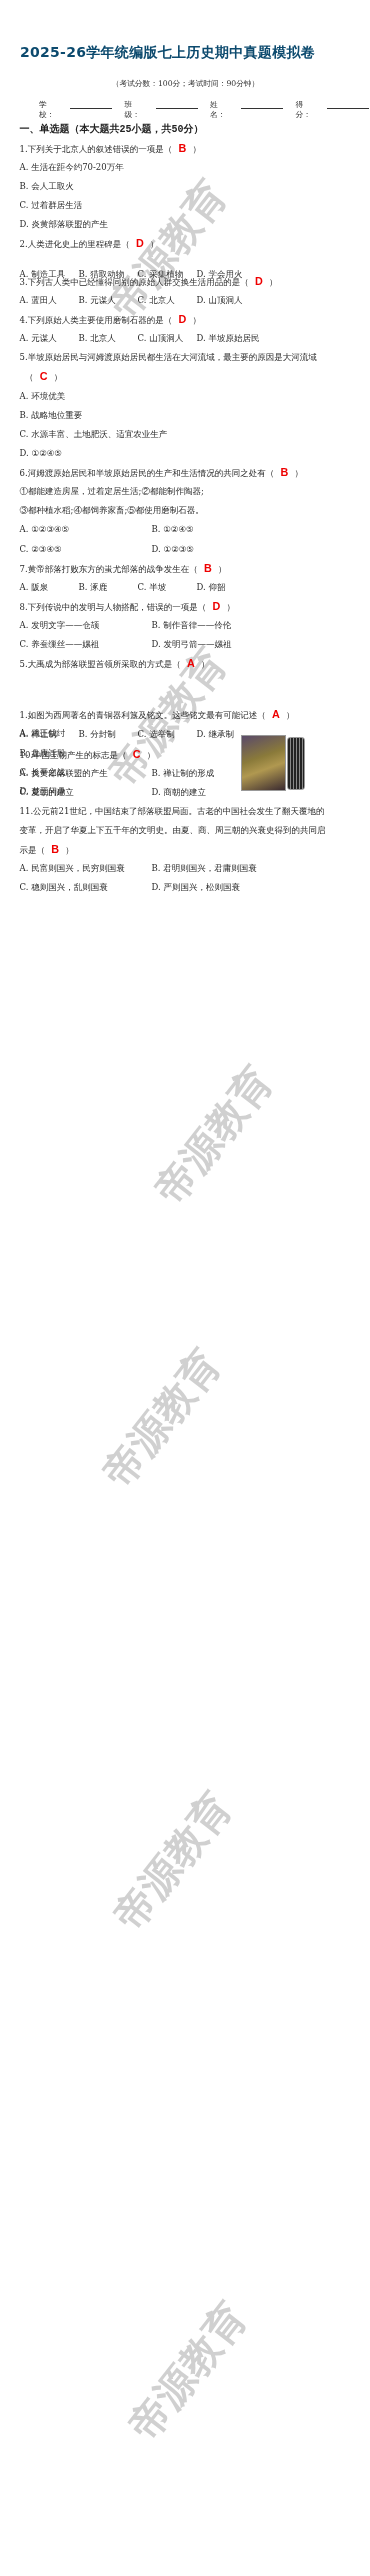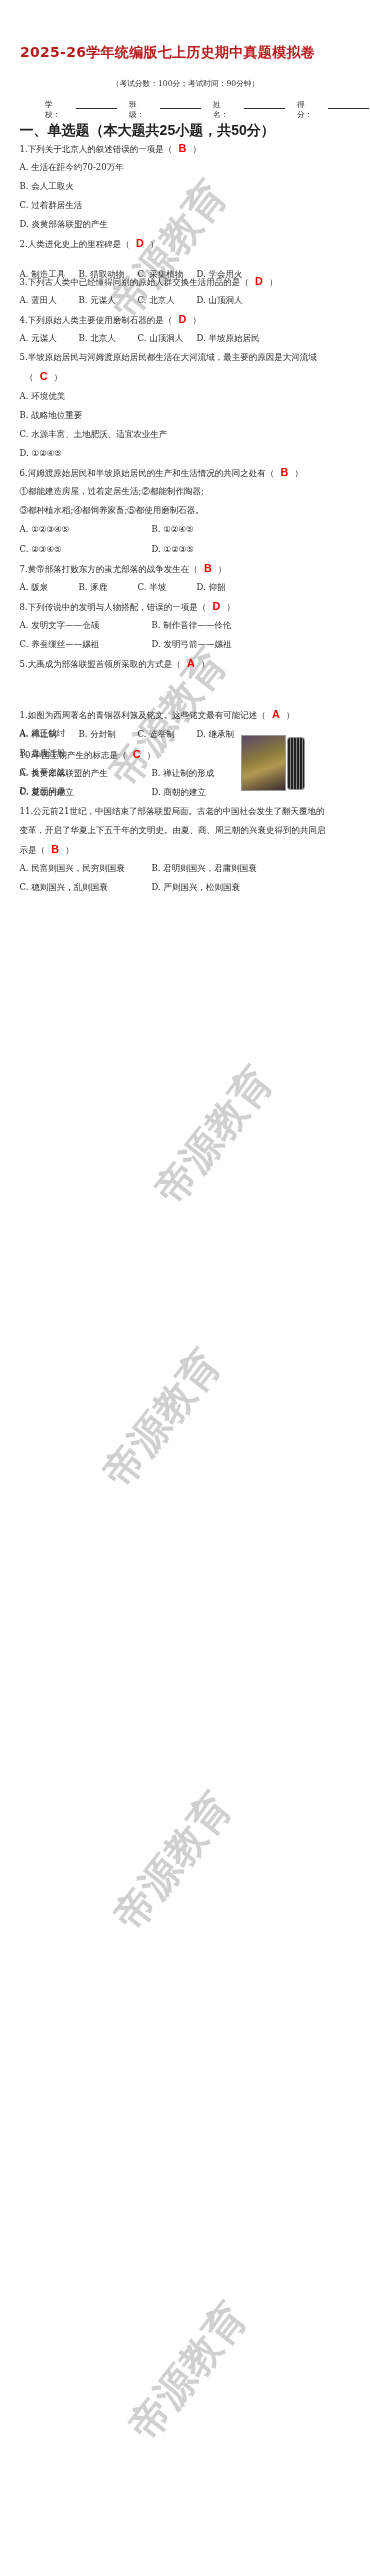--- a/index.html
+++ b/index.html
@@ -1,23 +1,23 @@
 <!DOCTYPE html>
 <html style="font-size:8.2px"><head>
 <meta charset="utf-8">
 <style>
 *{box-sizing:border-box;margin:0;padding:0}
 body{width:371px;height:2623px;background:#fff;font-family:"DejaVu Serif","Liberation Serif",serif;color:#222;position:relative;overflow:hidden}
 .page{position:relative;width:371px;height:2623px}
-.title{position:absolute;left:0;width:335px;top:44px;text-align:center;font-family:"DejaVu Sans","Liberation Sans",sans-serif;font-weight:bold;font-size:14px;color:#b91c1c;letter-spacing:0.3px}
+.title{position:absolute;left:0;width:335px;top:44px;text-align:center;font-family:"DejaVu Sans","Liberation Sans",sans-serif;font-weight:bold;font-size:14px;color:#0c4a6e;letter-spacing:0.3px}
 .sub{position:absolute;left:0;width:371px;top:79px;text-align:center;font-size:7.7px;color:#333}
-.info{position:absolute;left:45px;top:100px;font-size:7.7px;color:#333;display:flex;gap:10px}
+.info{position:absolute;left:39px;top:100px;font-size:7.7px;color:#333;display:flex;gap:10px}
 .info .blank{display:inline-block;width:46px;border-bottom:0.5px solid #333;height:9.3px;margin-right:2.1px}
 .line{position:absolute;left:19.6px;font-size:8.5px;line-height:12.4px;white-space:nowrap;color:#2a2a2a}
-.sec{font-family:Liberation Sans, sans-serif;font-weight:bold;font-size:14px;color:#222}
+.sec{font-family:Liberation Mono, monospace;font-weight:bold;font-size:10px;color:#222}
 .ans{color:#e00;font-family:"Liberation Sans","DejaVu Sans",sans-serif;font-weight:bold;font-size:10.8px;margin:0 6.2px}
 .opt{display:inline-block}
 .w4 .opt{width:59px}
 .w2 .opt{width:132px}
 .img{position:absolute;border:0.5px solid #999}
 .wm{position:absolute;font-family:"DejaVu Sans",sans-serif;font-size:40px;color:rgba(150,150,150,0.45);transform:rotate(-52deg);white-space:nowrap;pointer-events:none;font-weight:bold}
 </style>
 </head>
 <body>
 

